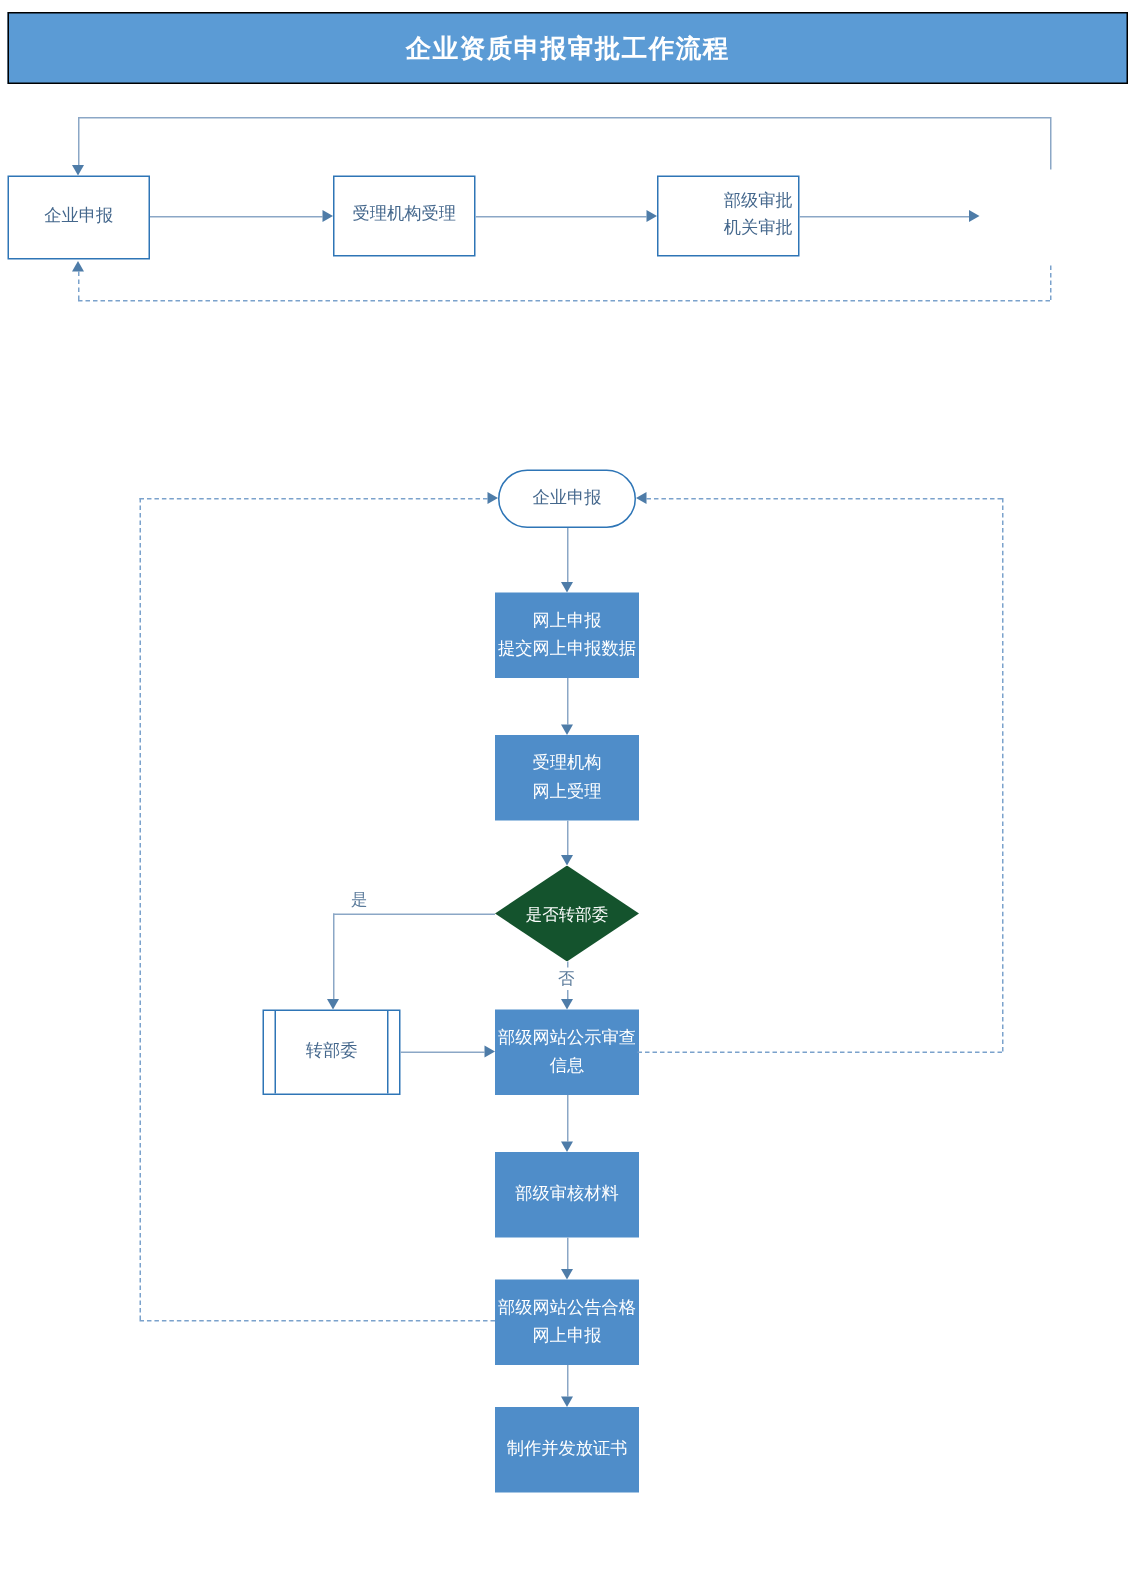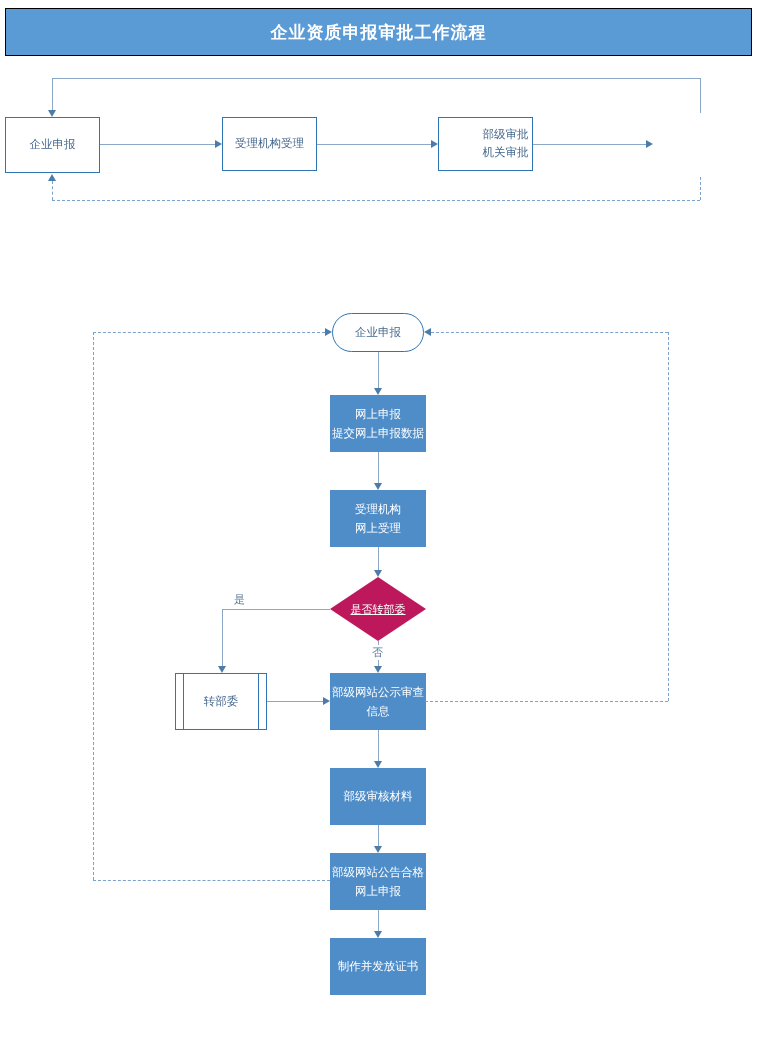--- a/index.html
+++ b/index.html
@@ -16,23 +16,23 @@
   .wnode{position:absolute;background:#ffffff;border:1px solid #2e75b6;
     display:flex;align-items:center;justify-content:center;text-align:center;
     color:#44678c;font-size:11.5px;line-height:1.55;box-sizing:border-box;}
   .bnode{position:absolute;background:#4f8dc9;
     display:flex;align-items:center;justify-content:center;text-align:center;
     color:#ffffff;font-size:11.5px;line-height:1.6;box-sizing:border-box;}
   .stadium{border-radius:20px;}
   .node-label{white-space:pre-line;padding:0 2px;}
 
   .diamond{position:absolute;left:330px;top:577px;width:96px;height:64px;
-    background:#be185d;clip-path:polygon(50% 0,100% 50%,50% 100%,0 50%);
+    background:#14532d;clip-path:polygon(50% 0,100% 50%,50% 100%,0 50%);
     display:flex;align-items:center;justify-content:center;
-    color:#ffffff;font-size:11px;text-align:center;text-decoration:underline;}
+    color:#ffffff;font-size:11px;text-align:center;}
 
   .dbl-bar{position:absolute;top:0;bottom:0;width:0;border-left:1px solid #2e75b6;}
 
   
   .hline{position:absolute;height:0;border-top:1px solid #8ba7c6;}
   .vline{position:absolute;width:0;border-left:1px solid #8ba7c6;}
   .hline.dash{border-top:1px dashed #7ba2cc;}
   .vline.dash{border-left:1px dashed #7ba2cc;}
 
   .arr{position:absolute;width:0;height:0;}

